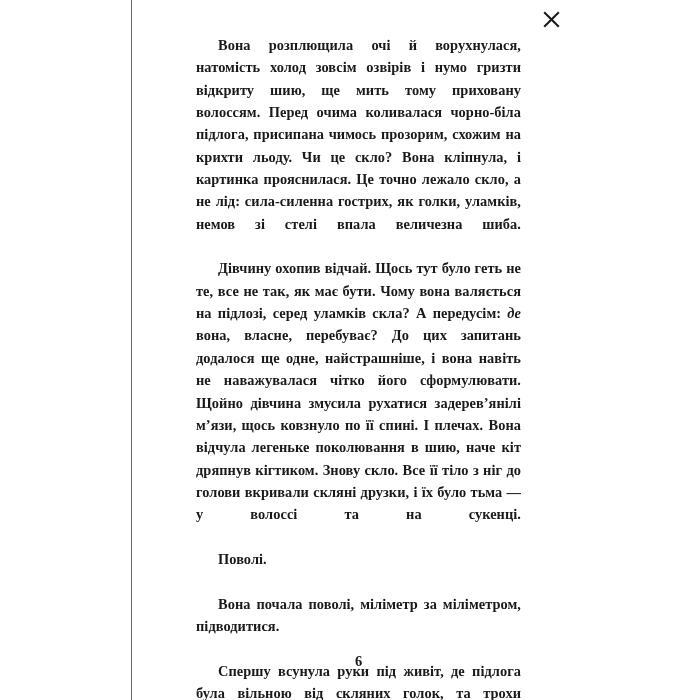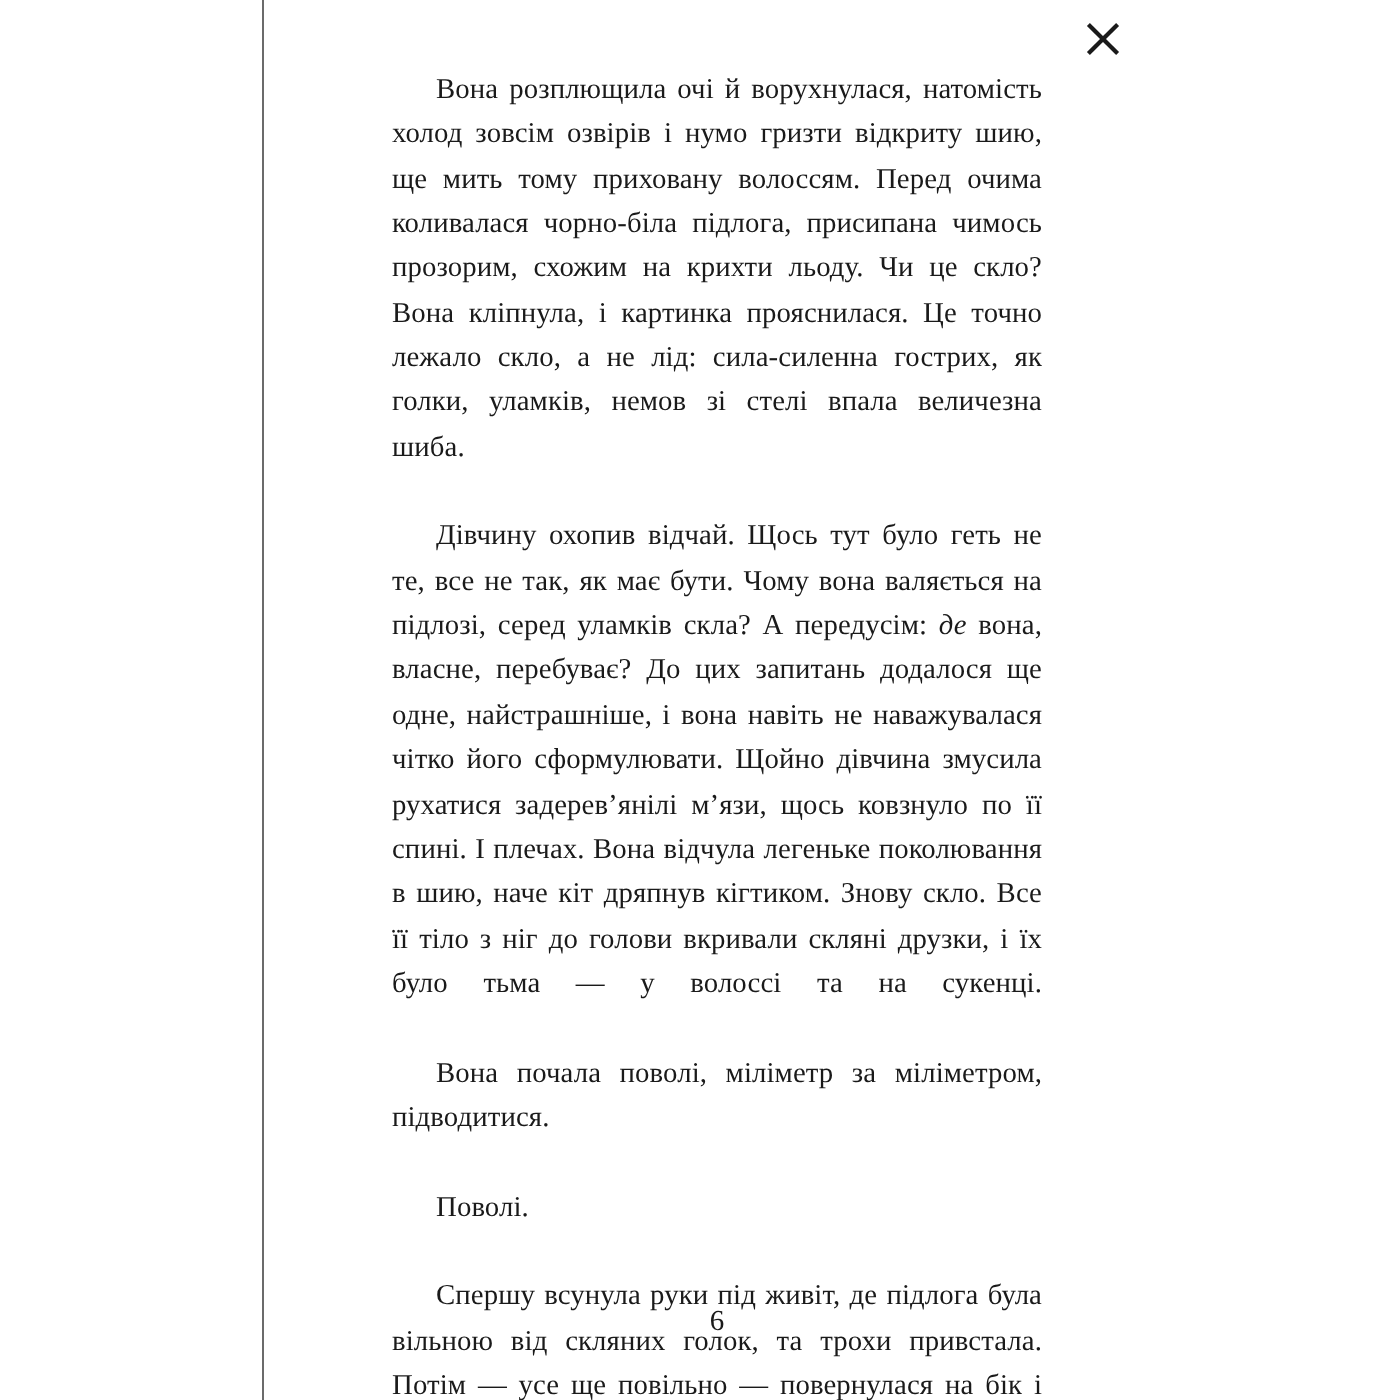--- a/index.html
+++ b/index.html
@@ -13,20 +13,21 @@
     font-family: "Liberation Serif", "DejaVu Serif", serif;
     overflow: hidden;
     position: relative;
   }
 
   
   .reader {
     position: absolute;
     inset: 0;
     background: #ffffff;
+    font-weight: bold;
   }
 
   
   .gutter-rule {
     position: absolute;
     left: 131px;
     top: 0;
     width: 1px;
     height: 700px;
     background: #6b6b6b;
@@ -104,20 +105,20 @@
       <line x1="2.2" y1="2.2" x2="16.8" y2="16.8" stroke="#1a1a1a" stroke-width="2.1" stroke-linecap="butt"></line>
       <line x1="16.8" y1="2.2" x2="2.2" y2="16.8" stroke="#1a1a1a" stroke-width="2.1" stroke-linecap="butt"></line>
     </svg>
   </button>
 
   <div class="page">
     <p class="para">Вона розплющила очі й ворухнулася, натомість холод зовсім озвірів і нумо гризти відкриту шию, ще мить тому приховану волоссям. Перед очима коливалася чорно-біла підлога, присипана чимось прозорим, схожим на крихти льоду. Чи це скло? Вона кліпнула, і картинка прояснилася. Це точно лежало скло, а не лід: сила-силенна гострих, як голки, уламків, немов зі стелі впала величезна шиба.</p>
     <p class="para">
       <span>Дівчину охопив відчай. Щось тут було геть не те, все не так, як має бути. Чому вона валяється на підлозі, серед уламків скла? А передусім: </span><em>де</em><span> вона, власне, перебуває? До цих запитань додалося ще одне, найстрашніше, і вона навіть не наважувалася чітко його сформулювати. Щойно дівчина змусила рухатися задерев’янілі м’язи, щось ковзнуло по її спині. І плечах. Вона відчула легеньке поколювання в шию, наче кіт дряпнув кігтиком. Знову скло. Все її тіло з ніг до голови вкривали скляні друзки, і їх було тьма — у волоссі та на сукенці.</span>
     </p>
+    <p class="para">Поволі.</p>
     <p class="para">Вона почала поволі, міліметр за міліметром, підводитися.</p>
-    <p class="para">Поволі.</p>
     <p class="para">Спершу всунула руки під живіт, де підлога була вільною від скляних голок, та трохи привстала. Потім — усе ще повільно — повернулася на бік і стала навкарачки. Щоразу, коли у шкіру впивалася черговий уламок, вона завмирала, а потім обережно струшувала його із себе або ж знімала вручну. Тривало це довго, але зрештою вона встала з холодної підлоги. Підвелася й одразу</p>
   </div>
 
   <div class="folio">6</div>
 
 </div>
 
 </body></html>

